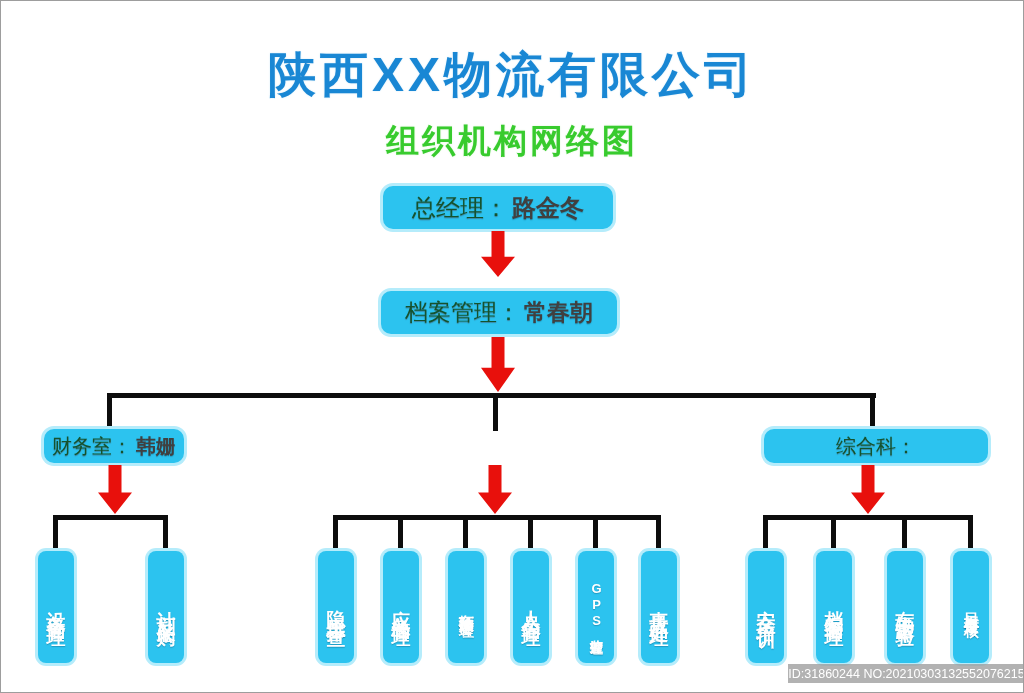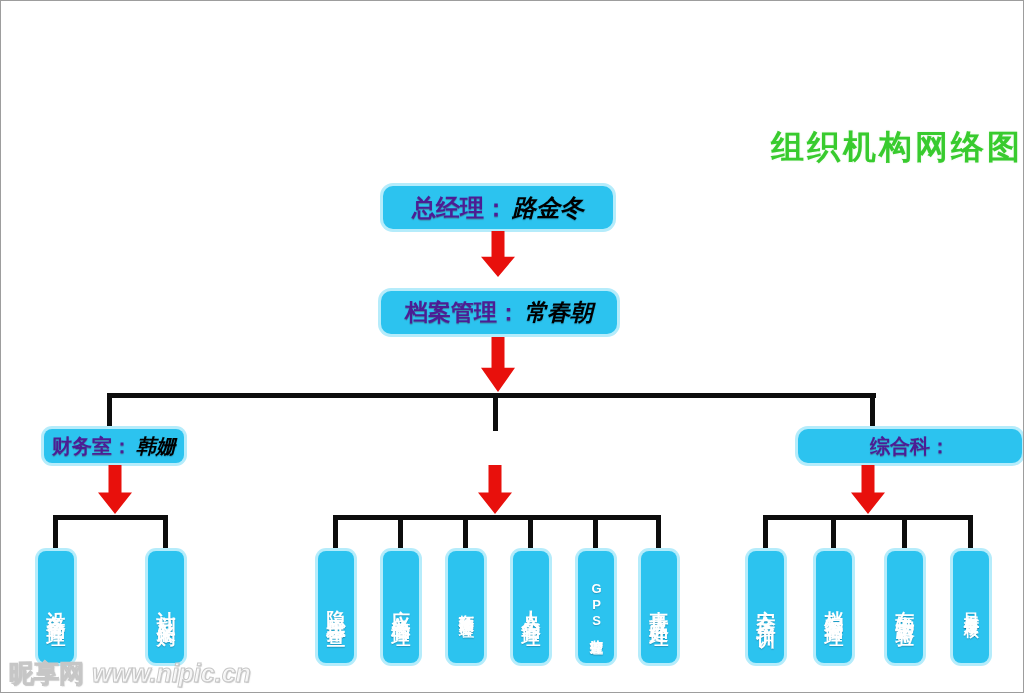--- a/index.html
+++ b/index.html
@@ -18,56 +18,55 @@
     left: 0; top: 42px; width: 100%;
     text-align: center;
     font-size: 48px;
     font-weight: bold;
     letter-spacing: 4px;
     color: #1987d4;
     text-shadow: 0 0 2px #cfe9f7;
   }
   .page-subtitle {
     position: absolute;
-    left: 0; top: 124px; width: 100%;
-    text-align: right;
+    left: 0; top: 118px; width: 100%;
+    text-align: center;
     font-size: 33px;
     font-weight: bold;
     letter-spacing: 3px;
     color: #38cb2e;
     text-shadow: 0 0 2px #d8f5d2;
   }
   .node {
     position: absolute;
     background: #2cc3ef;
     border-radius: 10px;
     box-shadow: 0 0 0 3px #b5ecfb;
     display: flex;
     align-items: center;
     justify-content: center;
     white-space: nowrap;
   }
   .node .lbl {
-    color: #4c1d95;
-    font-weight: bold;
+    color: #14532d;
+    font-weight: normal;
     text-shadow: 0 1px 1px rgba(90,10,15,0.35);
   }
   .node .nm {
-    color: #000000;
+    color: #404040;
     font-weight: bold;
     margin-left: 4px;
     text-shadow: 0 1px 1px rgba(0,60,90,0.3);
-    font-style: italic;
   }
   .node.root  { left: 382px; top: 185px; width: 230px; height: 43px; font-size: 24px; }
   .node.deputy{ left: 380px; top: 290px; width: 236px; height: 43px; font-size: 23px; }
   .node.dept  { height: 34px; font-size: 20px; top: 428px; }
-  .node.dept.fin { left: 43px;  width: 140px; border-radius: 8px; }
+  .node.dept.fin { left: 43px;  width: 140px; }
   .node.dept.saf { left: 377px; width: 236px; }
-  .node.dept.gen { left: 797px; width: 224px; }
+  .node.dept.gen { left: 763px; width: 224px; }
   .leaf {
     position: absolute;
     top: 550px;
     width: 36px;
     height: 112px;
     background: #2cc3ef;
     border-radius: 8px;
     box-shadow: 0 0 0 3px #b5ecfb;
     display: flex;
     align-items: center;
@@ -115,20 +114,21 @@
     align-items: center;
     justify-content: center;
     white-space: nowrap;
   }
 </style>
 </head>
 <body>
 
 <div id="canvas">
 
+  <div class="page-title">陕西XX物流有限公司</div>
   <div class="page-subtitle">组织机构网络图</div>
 
   <div class="node root">
     <span class="lbl">总经理：</span>
       <span class="nm">路金冬</span>
   </div>
 
   <div class="arrow" style="left:480px; top:230px; width:34px; height:46px;">
     <svg viewBox="0 0 34 50" preserveAspectRatio="none">
         <polygon points="17,50 0,28 10.5,28 10.5,0 23.5,0 23.5,28 34,28" fill="#e8100c"></polygon>
@@ -225,17 +225,15 @@
   <div class="leaf" style="left:815px;">
       <span>档案管理</span>
     </div>
   <div class="leaf" style="left:886px;">
       <span>车辆审验</span>
     </div>
   <div class="leaf small" style="left:952px;">
       <span>目标责任考核</span>
     </div>
 
-  <div class="wm-left">
-    <span class="site">昵享网</span><span>www.nipic.cn</span>
-  </div>
+  <div class="wm-bar">ID:31860244 NO:20210303132552076215</div>
 
 </div>
 
 </body></html>

